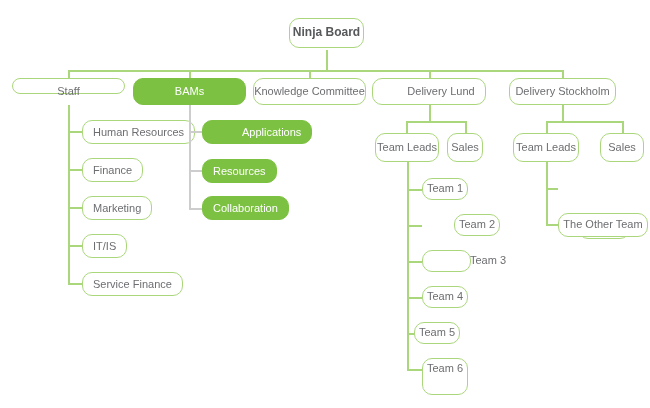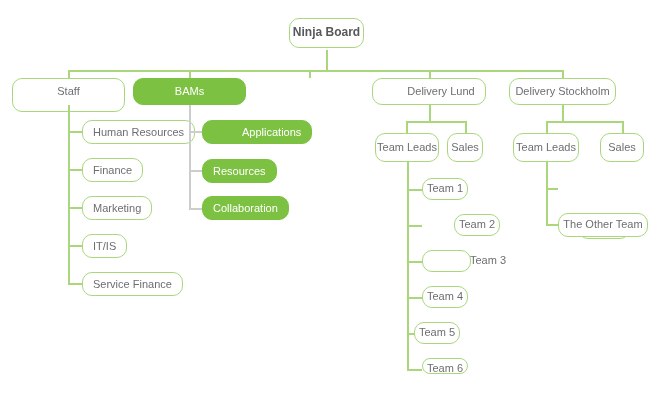--- a/index.html
+++ b/index.html
@@ -54,25 +54,28 @@
   <div class="v" style="left:68px;  top:70px; height:8px;"></div>
   <div class="v" style="left:189px; top:70px; height:8px;"></div>
   <div class="v" style="left:309px; top:70px; height:8px;"></div>
   <div class="v" style="left:429px; top:70px; height:8px;"></div>
   <div class="v" style="left:562px; top:70px; height:8px;"></div>
 
   <div class="node node-root" style="left:289px; top:18px; width:75px; height:30px;">
     <span>Ninja Board</span>
   </div>
 
-  <div class="node node-l2" style="left:12px; top:78px; width:113px; height:34px;">
+  <div class="node node-l2" style="left:12px; top:78px; width:113px; height:16px;">
     <span>Staff</span>
   </div>
   <div class="node node-l2 node-solid" style="left:133px; top:78px; width:113px; height:27px;">
     <span>BAMs</span>
+  </div>
+  <div class="node node-l2" style="left:253px; top:78px; width:113px; height:27px;">
+    <span>Knowledge Committee</span>
   </div>
   <div class="node node-l2" style="left:372px; top:78px; width:114px; height:27px;padding-left:24px;">
     <span>Delivery Lund</span>
   </div>
   <div class="node node-l2" style="left:509px; top:78px; width:107px; height:27px;">
     <span>Delivery Stockholm</span>
   </div>
 
   <div class="v" style="left:68px; top:105px; height:179px;"></div>
   <div class="h" style="left:68px; top:131px; width:14px;"></div>
@@ -140,21 +143,21 @@
   </div>
   <div class="node" style="left:422px; top:250px; width:46px; height:22px; line-height:19px;padding-left:47px;">
     <span>Team 3</span>
   </div>
   <div class="node" style="left:422px; top:286px; width:46px; height:22px; line-height:19px;">
     <span>Team 4</span>
   </div>
   <div class="node" style="left:414px; top:322px; width:46px; height:22px; line-height:19px;">
     <span>Team 5</span>
   </div>
-  <div class="node" style="left:422px; top:358px; width:46px; height:16px; line-height:19px;">
+  <div class="node" style="left:422px; top:358px; width:46px; height:37px; line-height:19px;">
     <span>Team 6</span>
   </div>
 
   <div class="v" style="left:562px; top:105px; height:16px;"></div>
   <div class="h" style="left:546px; top:121px; width:77px;"></div>
   <div class="v" style="left:546px; top:121px; height:12px;"></div>
   <div class="v" style="left:622px; top:121px; height:12px;"></div>
 
   <div class="node" style="left:513px; top:133px; width:66px; height:29px; line-height:26px;">
     <span>Team Leads</span>

